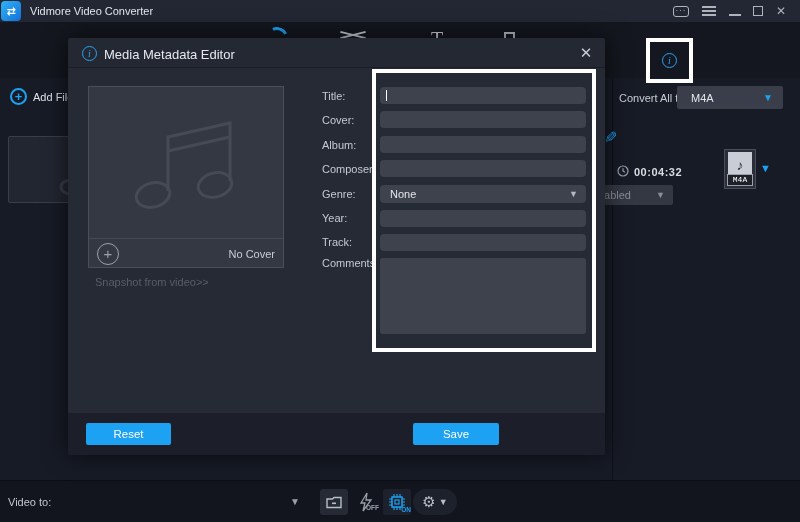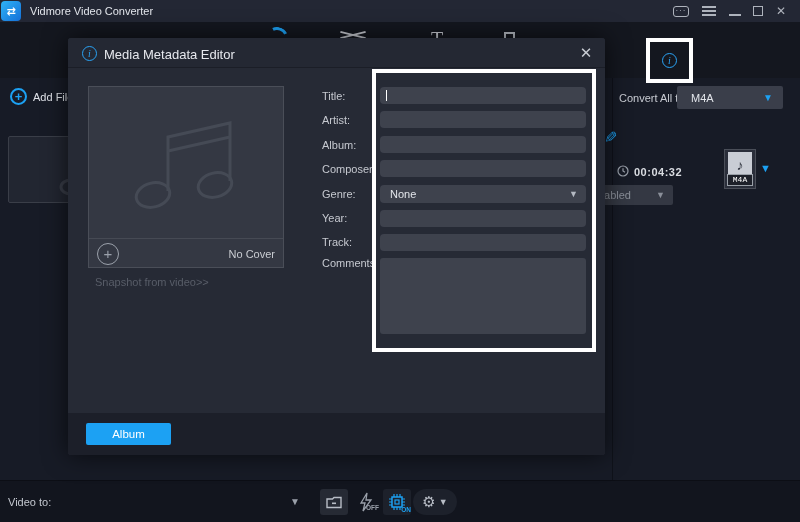--- a/index.html
+++ b/index.html
@@ -222,21 +222,21 @@
         </svg>
       </div>
       <div class="cover-strip">
         <div class="addcover-plus">+</div>
         <div class="nocover">No Cover</div>
       </div>
     </div>
     <div class="snapshot">Snapshot from video&gt;&gt;</div>
 
     <div class="form-label" style="top:52px;">Title:</div>
-    <div class="form-label" style="top:76px;">Artist:</div>
+    <div class="form-label" style="top:76px;">Cover:</div>
     <div class="form-label" style="top:101px;">Album:</div>
     <div class="form-label" style="top:125px;">Composer:</div>
     <div class="form-label" style="top:150px;">Genre:</div>
     <div class="form-label" style="top:174px;">Year:</div>
     <div class="form-label" style="top:198px;">Track:</div>
     <div class="form-label" style="top:219px;">Comments:</div>
 
     <div class="highlight-box"></div>
 
     <input class="fld" style="top: 49px;" readonly="">
@@ -246,21 +246,22 @@
     <input class="fld" style="top: 122px;" readonly="">
     <div class="fld genre-select" style="top:147px;">
       <span>None</span>
       <span class="genre-caret">▼</span>
     </div>
     <input class="fld" style="top: 172px;" readonly="">
     <input class="fld" style="top: 196px;" readonly="">
     <div class="fld comments-box" style="top:220px;"></div>
 
     <div class="dlg-footer">
-      <button class="btn" style="left:18px;  width:85px;">Album</button>
+      <button class="btn" style="left:18px;  width:85px;">Reset</button>
+      <button class="btn" style="left:345px; width:86px;">Save</button>
     </div>
   </div>
 
   <div class="abs bottombar">
     <div class="abs saveto-label">Video to:</div>
     <div class="abs path-caret">▼</div>
 
     <div class="abs tool-btn" style="left:320px;">
       <svg width="16" height="13" viewBox="0 0 16 13">
         <path d="M1 3 L1 11.5 L15 11.5 L15 1.5 L8 1.5 L6.5 3 Z" fill="none" stroke="#b8bdc6" stroke-width="1.4"></path>

